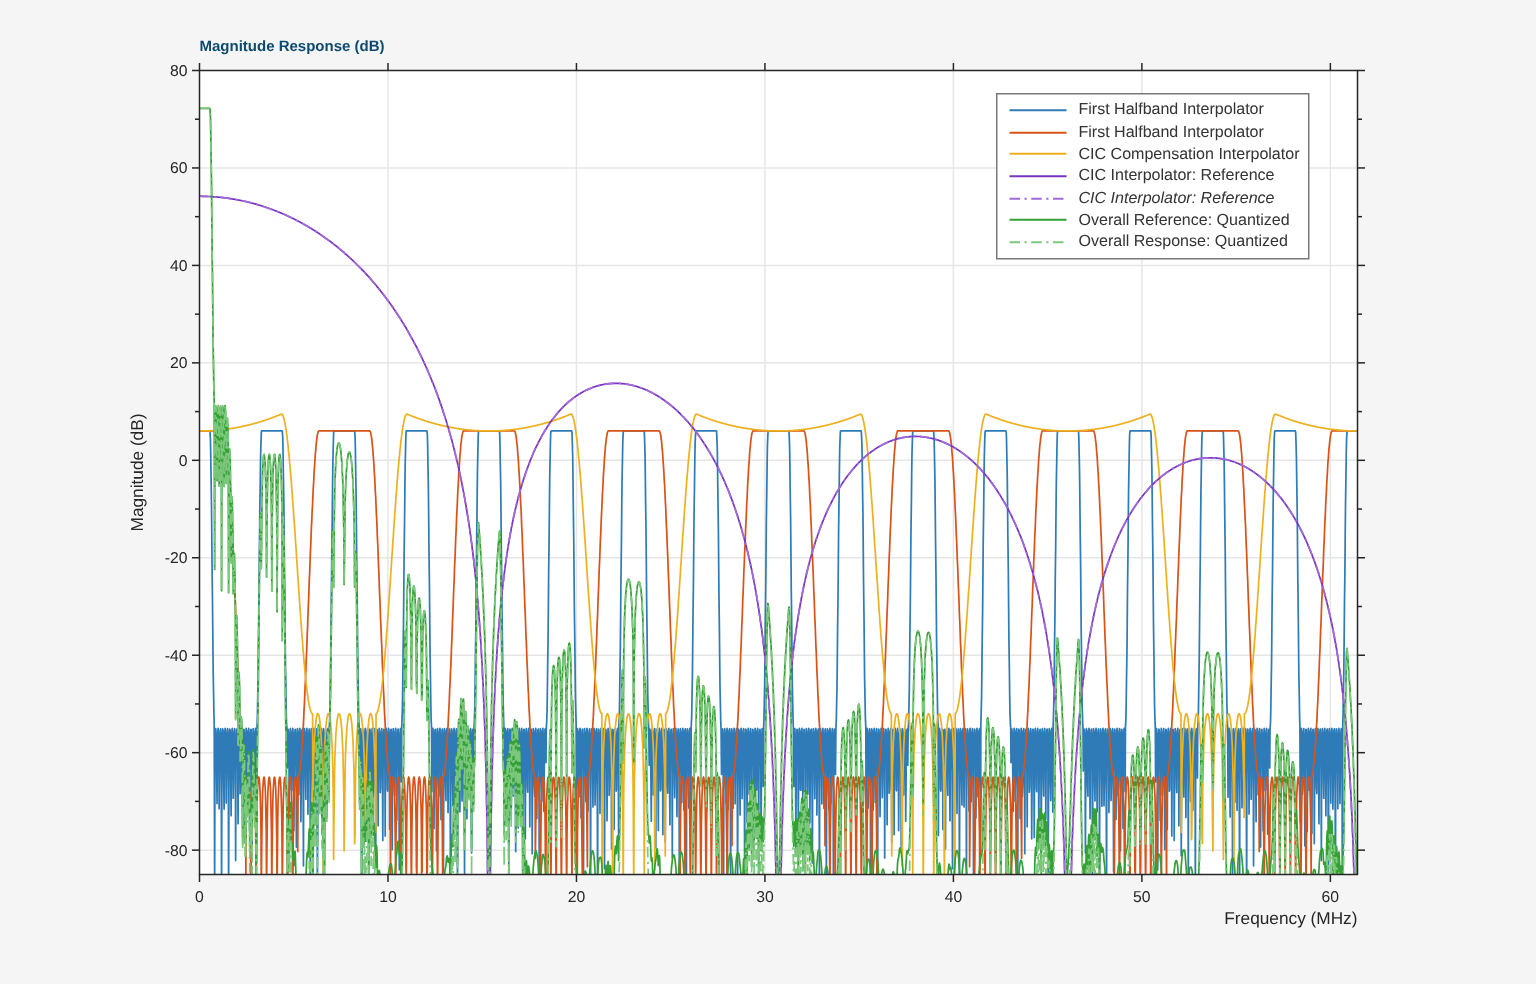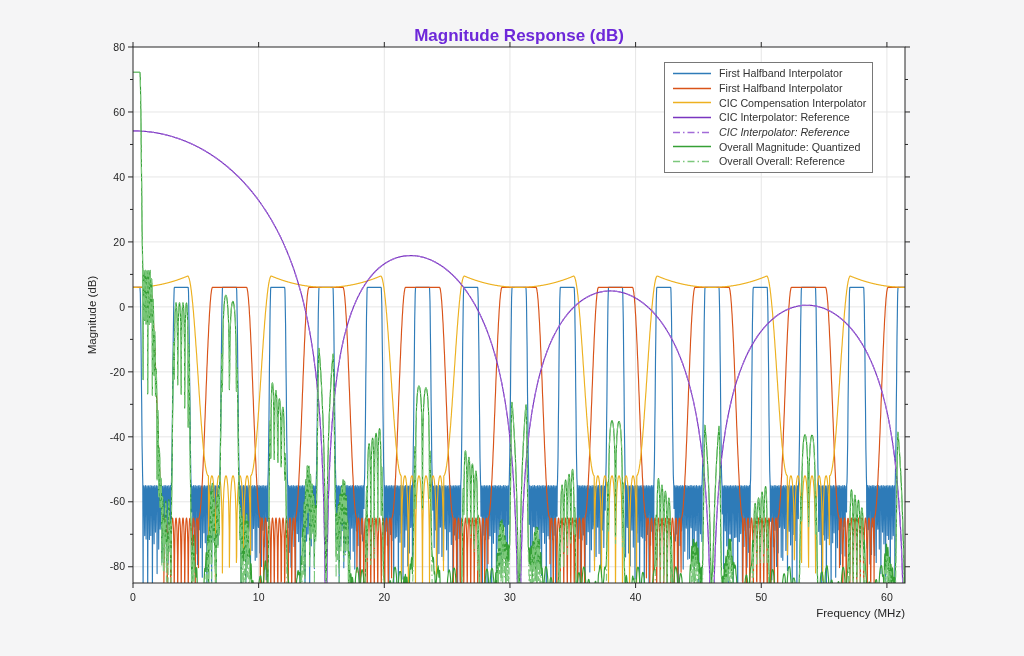--- a/index.html
+++ b/index.html
@@ -1,20 +1,20 @@
 <!DOCTYPE html>
 <html><head>
 <meta charset="utf-8">
 <style>
   html,body{margin:0;padding:0;}
   body{font-family:"Liberation Sans",sans-serif;}
   .figure{position:relative;width:1024px;height:656px;background:#F5F5F6;overflow:hidden;}
   #plot-svg{position:absolute;left:0;top:0;}
-  .chart-title{position:absolute;left:133px;top:26px;width:772px;text-align:center;
-    font-size:17px;font-weight:bold;color:#6d28d9;}
+  .chart-title{position:absolute;left:133px;top:26px;width:772px;text-align:left;
+    font-size:10px;font-weight:bold;color:#0c4a6e;}
   .x-label{position:absolute;left:133px;top:607px;width:772px;text-align:right;
     font-size:11.5px;color:#262626;}
   .y-label{position:absolute;left:92px;top:315px;transform:translate(-50%,-50%) rotate(-90deg);
     font-size:11.5px;color:#262626;white-space:nowrap;}
   .legend{position:absolute;left:664px;top:62px;background:#ffffff;border:1px solid #787878;
     padding:3px 6px 3px 0;}
   .legend-row{display:flex;align-items:center;height:14.7px;padding-left:7px;}
   .legend-row svg{flex:0 0 40px;margin-right:7px;}
   .legend-row span{font-size:10.7px;color:#333333;white-space:nowrap;}
 </style>
@@ -154,22 +154,22 @@
       <div class="legend-row">
         <svg width="40" height="9">
           <line x1="1" y1="4.5" x2="39" y2="4.5" stroke="#A26BD8" stroke-width="1.4" stroke-dasharray="7 3 1.5 3"></line>
         </svg>
         <span style="color: rgb(51, 51, 51); font-style: italic;">CIC Interpolator: Reference</span>
       </div>
       <div class="legend-row">
         <svg width="40" height="9">
           <line x1="1" y1="4.5" x2="39" y2="4.5" stroke="#35A035" stroke-width="1.4"></line>
         </svg>
-        <span style="color: rgb(51, 51, 51);">Overall Magnitude: Quantized</span>
+        <span style="color: rgb(51, 51, 51);">Overall Reference: Quantized</span>
       </div>
       <div class="legend-row">
         <svg width="40" height="9">
           <line x1="1" y1="4.5" x2="39" y2="4.5" stroke="#7CC87C" stroke-width="1.4" stroke-dasharray="7 3 1.5 3"></line>
         </svg>
-        <span style="color: rgb(51, 51, 51);">Overall Overall: Reference</span>
+        <span style="color: rgb(51, 51, 51);">Overall Response: Quantized</span>
       </div>
     </div>
 </div>
 
 </body></html>

